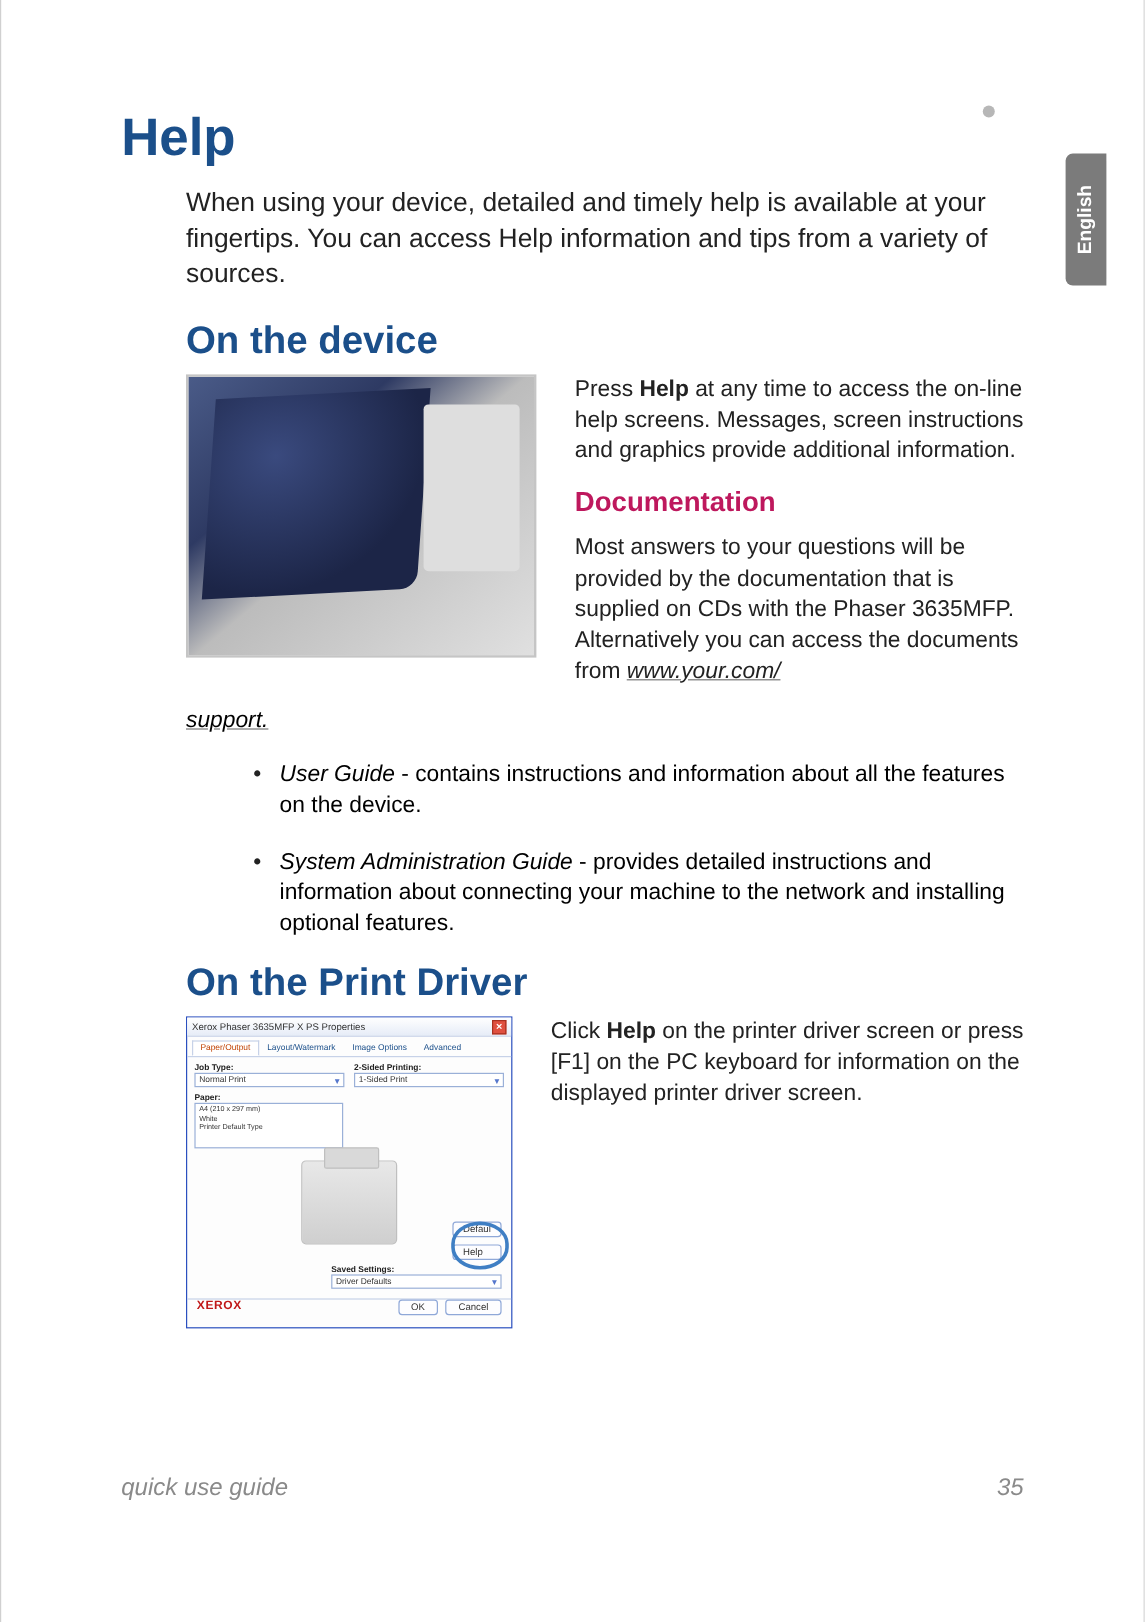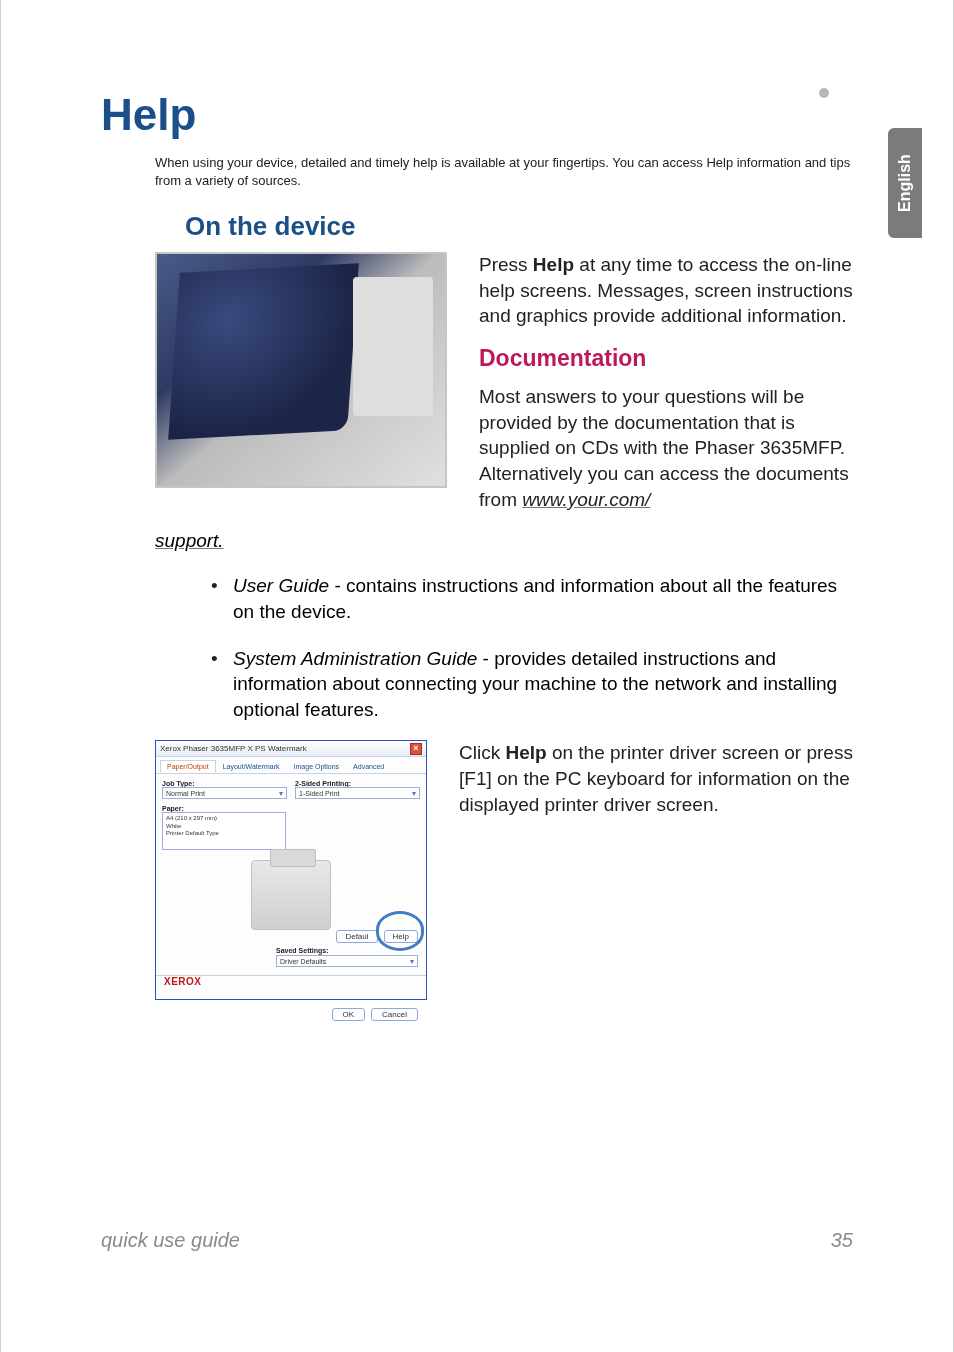--- a/index.html
+++ b/index.html
@@ -45,31 +45,31 @@
     width: 760px;
     margin-left: 40px;
   }
   h1.main-title {
     color: #1b4f8a;
     font-size: 44px;
     font-weight: bold;
     margin-bottom: 14px;
   }
   p.intro {
-    font-size: 13px;
+    font-size: 22px;
     color: #222;
     margin-left: 54px;
     margin-bottom: 22px;
     line-height: 1.35;
   }
   h2.section {
     color: #1b4f8a;
-    font-size: 26px;
+    font-size: 32px;
     font-weight: bold;
-    margin-left: 84px;
+    margin-left: 54px;
     margin-bottom: 10px;
     margin-top: 6px;
   }
   .row {
     display: flex;
     margin-left: 54px;
     gap: 32px;
   }
   .device-photo {
     width: 292px;
@@ -199,39 +199,39 @@
   .drv-printer {
     width:80px; height:70px; margin:10px auto 0 auto;
     background: linear-gradient(#e8e8e8,#cfcfcf);
     border:1px solid #bfbfbf; border-radius:4px; position:relative;
   }
   .drv-printer::before{
     content:""; position:absolute; left:18px; top:-12px; width:44px; height:16px;
     background:#d9d9d9; border:1px solid #bfbfbf; border-radius:2px;
   }
   .drv-btnrow {
-    position:absolute; right:8px; bottom:56px; display:flex; gap:6px;
+    position:absolute; right:8px; bottom:56px; display:flex; gap:6px;flex-direction:column;
   }
   .drv-btn {
     border:1px solid #8fa8d8; border-radius:3px; padding:1px 8px; font-size:8px; background:#fdfdff;
   }
   .help-circle {
     position:absolute; right:2px; bottom:48px; width:48px; height:40px;
     border:3px solid #3f7fc4; border-radius:50%/46%; pointer-events:none;
   }
   .drv-saved {
     position:absolute; left:120px; right:8px; bottom:32px;
   }
   .drv-footer {
     position:absolute; left:0; right:0; bottom:0; height:24px;
     border-top:1px solid #c7d2e8; display:flex; align-items:flex-start; justify-content:space-between;
     padding:0 8px;
   }
   .drv-brand { color:#c01818; font-weight:bold; font-size:10px; letter-spacing:0.5px; }
-  .drv-footer .drv-btn { padding:1px 10px;margin-top:32px; }
+  .drv-footer .drv-btn { padding:1px 10px; }
 
   .page-footer {
     position: absolute;
     bottom: 100px;
     left: 100px;
     right: 100px;
     display: flex;
     justify-content: space-between;
     font-style: italic;
     color: #8a8a8a;
@@ -273,25 +273,26 @@
 
     <ul class="bullets">
       <li>
         <span class="it">User Guide</span><span> - contains instructions and information about all the features on the device.</span>
       </li>
       <li>
         <span class="it">System Administration Guide</span><span> - provides detailed instructions and information about connecting your machine to the network and installing optional features.</span>
       </li>
     </ul>
 
+    <h2 class="section">On the Print Driver</h2>
 
     <div class="row">
       <div class="driver-shot">
         <div class="drv-title">
-          <span>Xerox Phaser 3635MFP X PS Watermark</span>
+          <span>Xerox Phaser 3635MFP X PS Properties</span>
           <div class="drv-close">×</div>
         </div>
         <div class="drv-tabs">
           <div class="drv-tab active">Paper/Output</div>
           <div class="drv-tab">Layout/Watermark</div>
           <div class="drv-tab">Image Options</div>
           <div class="drv-tab">Advanced</div>
         </div>
         <div class="drv-body">
           <div class="drv-row2">

